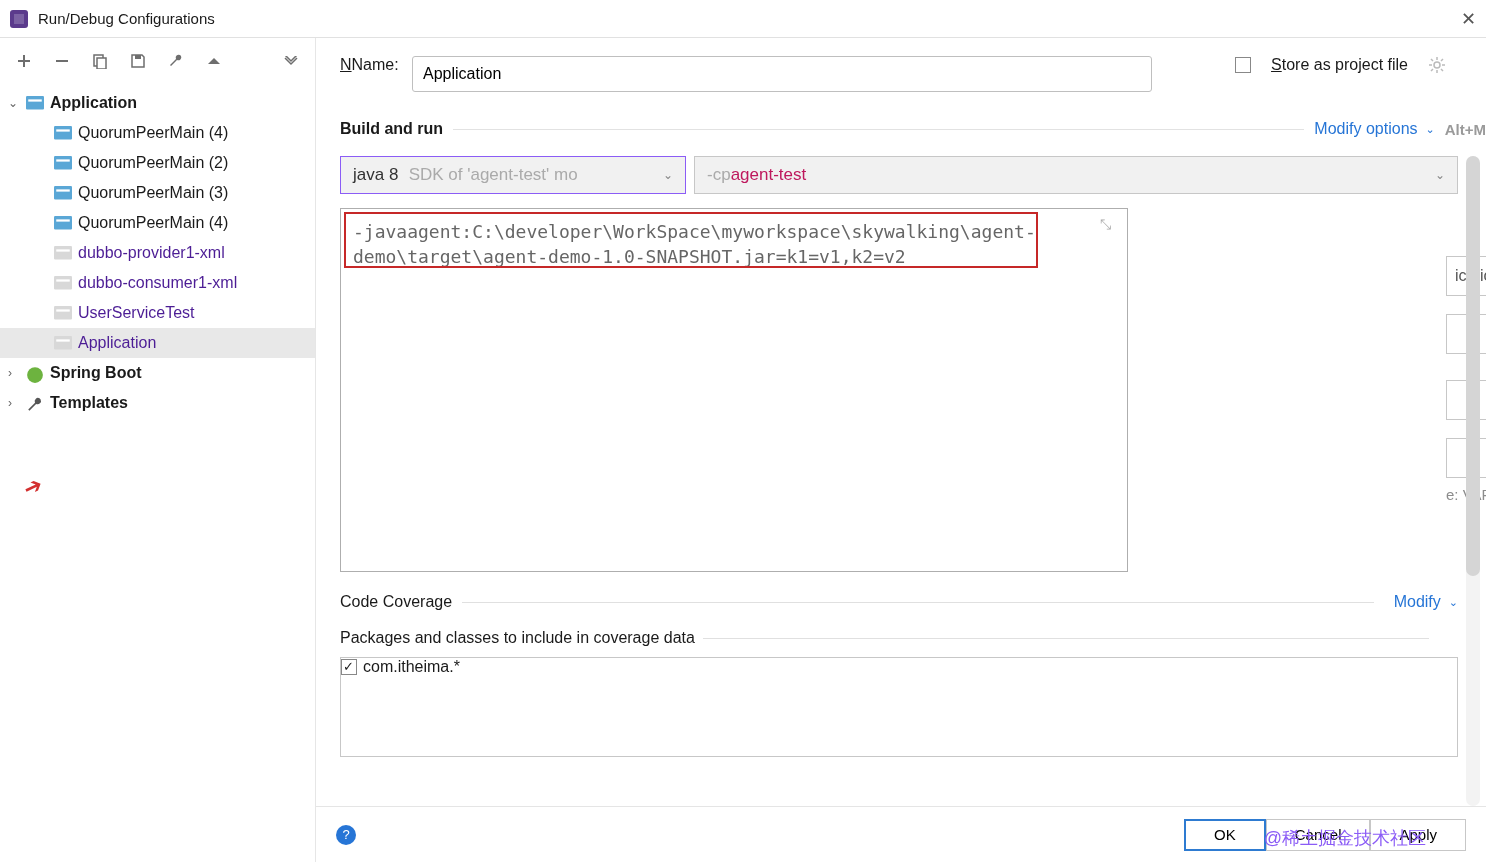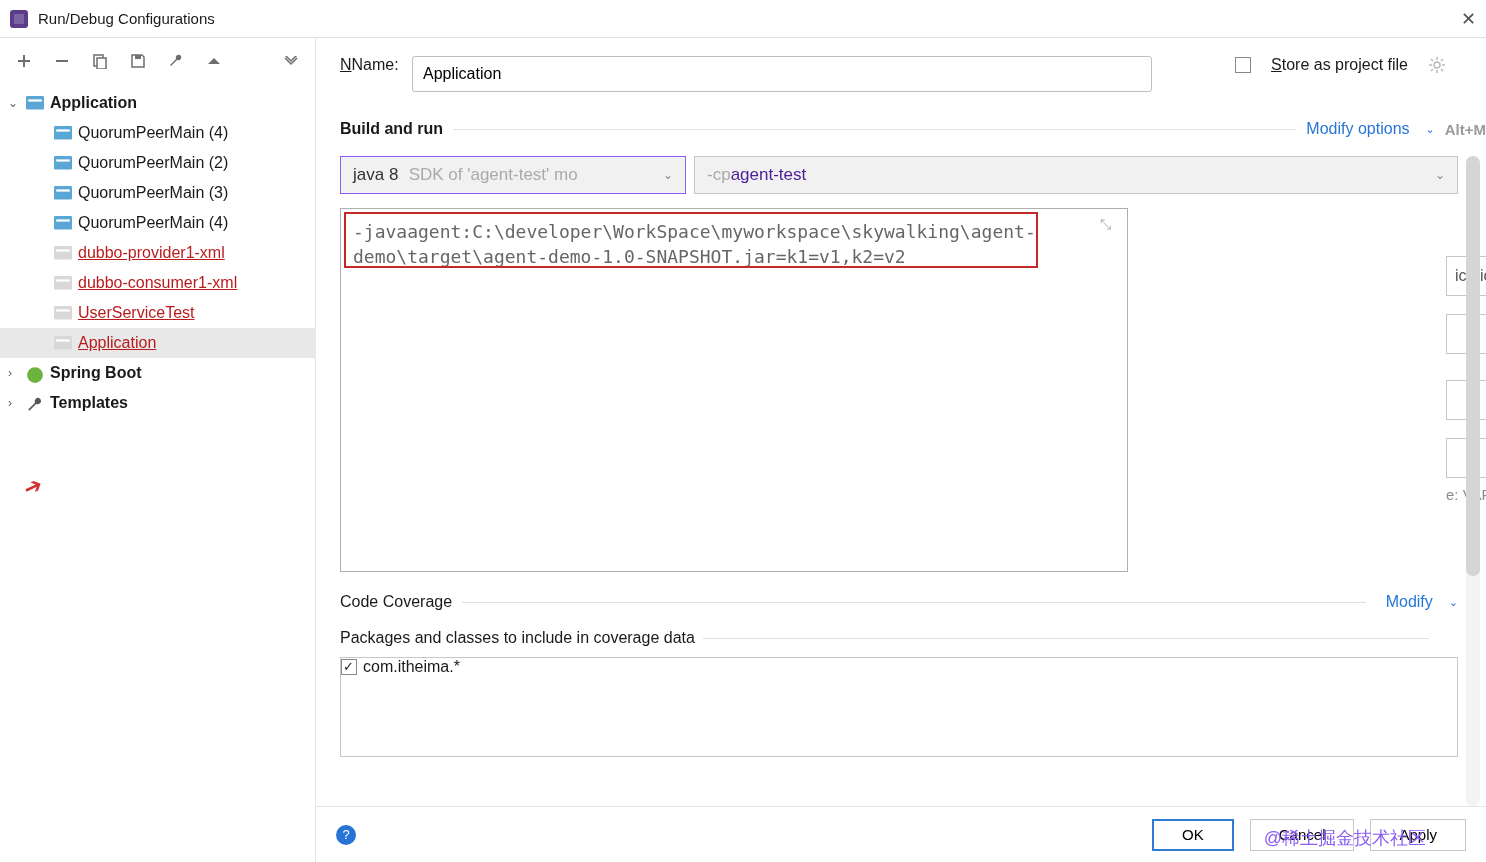--- a/index.html
+++ b/index.html
@@ -11,36 +11,36 @@
 .toolbar .ico { width: 20px; height: 20px; color: #6e6e6e; cursor: pointer; display: flex; align-items: center; justify-content: center; }
 .main { display: flex; height: calc(100% - 38px); }
 .left { width: 316px; border-right: 1px solid #e6e6e6; display: flex; flex-direction: column; }
 .tree { flex: 1; padding: 4px 0; font-size: 16px; }
 .tree-row { display: flex; align-items: center; height: 30px; padding-left: 8px; cursor: pointer; }
 .tree-row.indent1 { padding-left: 54px; }
 .tree-row.indent0 .arrow { width: 18px; }
 .tree-row .arrow { width: 18px; font-size: 12px; color: #666; }
 .tree-row .node-icon { width: 18px; height: 14px; margin-right: 6px; }
 .tree-row .label { color: #1a1a1a; }
-.tree-row.dim .label { color: #b91c1c; text-decoration: underline; }
+.tree-row.dim .label { color: #4c1d95; }
 .tree-row.bold .label { font-weight: 600; }
 .tree-row.selected { background: #e8e8e8; }
 .arrow-annotation { position: absolute; left: 24px; top: 390px; font-size: 22px; color: #d32f2f; transform: rotate(-25deg); pointer-events: none; }
 .right { flex: 1; display: flex; flex-direction: column; position: relative; }
 .right-scroll { flex: 1; overflow: hidden; padding: 0 0 0 24px; position: relative; }
 .name-row { display: flex; align-items: flex-start; margin-top: 18px; margin-bottom: 28px; }
 .name-row label { width: 72px; font-size: 16px; }
 .underline { text-decoration: underline; }
 .name-input { width: 740px; height: 36px; border: 1px solid #bfbfbf; border-radius: 3px; padding: 0 10px; font-size: 16px; }
 .store-wrap { display: flex; align-items: center; gap: 20px; margin-left: auto; margin-right: 40px; font-size: 16px; }
 .store-wrap .gear { color: #bbb; }
 .cb { width: 16px; height: 16px; border: 1px solid #888; }
 .section-hd { display: flex; align-items: center; font-size: 16px; font-weight: 600; margin-bottom: 18px; }
 .section-hd .line { flex: 1; height: 1px; background: #e2e2e2; margin-left: 10px; }
-.modify-link { color: #2675d6; font-size: 16px; font-weight: 400; margin-left: 10px; cursor: pointer; display: inline-flex; align-items: center; gap: 16px; }
+.modify-link { color: #2675d6; font-size: 16px; font-weight: 400; margin-left: 10px; cursor: pointer; display: inline-flex; align-items: center; gap: 8px; }
 .hint { color: #9a9a9a; font-size: 15px; margin-left: 10px; }
 .sdk-row { display: flex; gap: 8px; margin-bottom: 14px; }
 .sdk-select { width: 346px; height: 38px; border: 1px solid #8b5cf6; background: #f1f1f1; display: flex; align-items: center; padding: 0 12px; font-family: "Consolas", monospace; font-size: 17px; color: #555; cursor: pointer; }
 .sdk-select .chev { margin-left: auto; color: #888; font-size: 12px; }
 .cp-select { flex: 1; margin-right: 28px; height: 38px; border: 1px solid #c7c7c7; background: #f1f1f1; display: flex; align-items: center; padding: 0 12px; font-family: "Consolas", monospace; font-size: 17px; color: #555; cursor: pointer; }
 .cp-select .chev { margin-left: auto; color: #888; font-size: 12px; }
 .vm-area { width: 788px; height: 364px; border: 1px solid #aeaeae; background: #fff; padding: 10px 12px; font-family: "Consolas", monospace; font-size: 18px; color: #666; line-height: 1.4; resize: none; position: relative; }
 .vm-highlight { position: absolute; border: 2px solid #c62828; pointer-events: none; }
 .collapse-ico { position: absolute; right: 10px; top: 10px; color: #aaa; font-size: 14px; cursor: pointer; }
 .side-fields { position: absolute; left: 1130px; top: 218px; width: 268px; }
@@ -49,21 +49,21 @@
 .cc-section { margin-top: 18px; }
 .cc-hd { display: flex; align-items: center; font-size: 16px; margin-bottom: 18px; }
 .cc-hd .line { flex: 1; height: 1px; background: #e0e0e0; margin: 0 10px; }
 .cc-sub { font-size: 16px; margin-bottom: 10px; }
 .cc-sub .line { display: inline-block; width: calc(100% - 420px); height: 1px; background: #e0e0e0; vertical-align: middle; margin-left: 8px; }
 .cc-list { border: 1px solid #c7c7c7; height: 100px; font-size: 16px; margin-right: 28px; }
 .cc-item { display: flex; align-items: center; gap: 6px; }
 .cc-item .cb.checked::after { content: "✓"; font-size: 13px; position: relative; top: -3px; left: 1px; }
 .footer { height: 56px; border-top: 1px solid #e5e5e5; display: flex; align-items: center; padding: 0 20px; }
 .help-ico { width: 20px; height: 20px; border-radius: 50%; background: #2675d6; color: #fff; display: flex; align-items: center; justify-content: center; font-size: 13px; cursor: pointer; }
-.btns { margin-left: auto; display: flex; gap: 16px; }
+.btns { margin-left: auto; display: flex; }
 .btn { height: 32px; padding: 0 28px; border: 1px solid #c7c7c7; background: #fff; font-size: 15px; cursor: pointer; }
 .btn.primary { border: 2px solid #2e7bd1; }
 .watermark { position: absolute; right: 60px; bottom: 12px; color: #8b5cf6; font-size: 18px; pointer-events: none; }
 .scrollbar-track { position: absolute; right: 6px; top: 118px; width: 14px; height: 650px; background: #f3f3f3; border-radius: 7px; }
 .scrollbar-thumb { position: absolute; top: 0; width: 14px; height: 420px; background: #d5d5d5; border-radius: 7px; }
 svg { display: block; }
 </style>
 </head>
 <body>
 
@@ -254,21 +254,21 @@
         <span class="hint">Alt+M</span>
       </div>
 
       <div class="sdk-row">
         <div class="sdk-select">
           <span style="color:#333">java 8 </span>&nbsp;<span style="color:#aaa">SDK of 'agent-test' mo</span>
           <span class="chev">⌄</span>
         </div>
         <div class="cp-select">
           <span style="color:#aaa">-cp </span>
-            <span style="color:#4c1d95">agent-test</span>
+            <span style="color:#be185d">agent-test</span>
           <span class="chev">⌄</span>
         </div>
       </div>
 
       <div style="position:relative">
         <textarea class="vm-area" style="">-javaagent:C:\developer\WorkSpace\myworkspace\skywalking\agent-demo\target\agent-demo-1.0-SNAPSHOT.jar=k1=v1,k2=v2</textarea>
         <div class="vm-highlight" style="left:4px;top:4px;width:694px;height:56px"></div>
         <span class="collapse-ico" style="left:760px;top:8px;position:absolute">⤡</span>
       </div>
 

